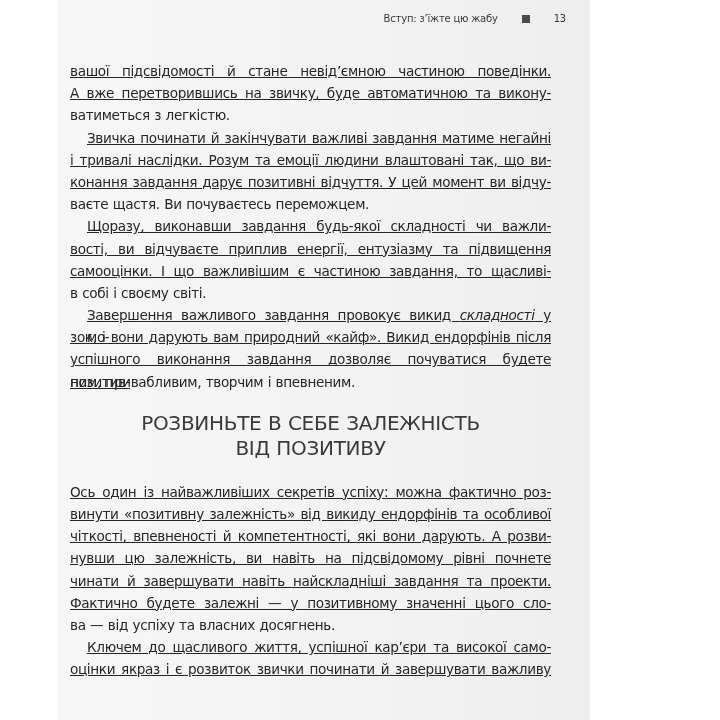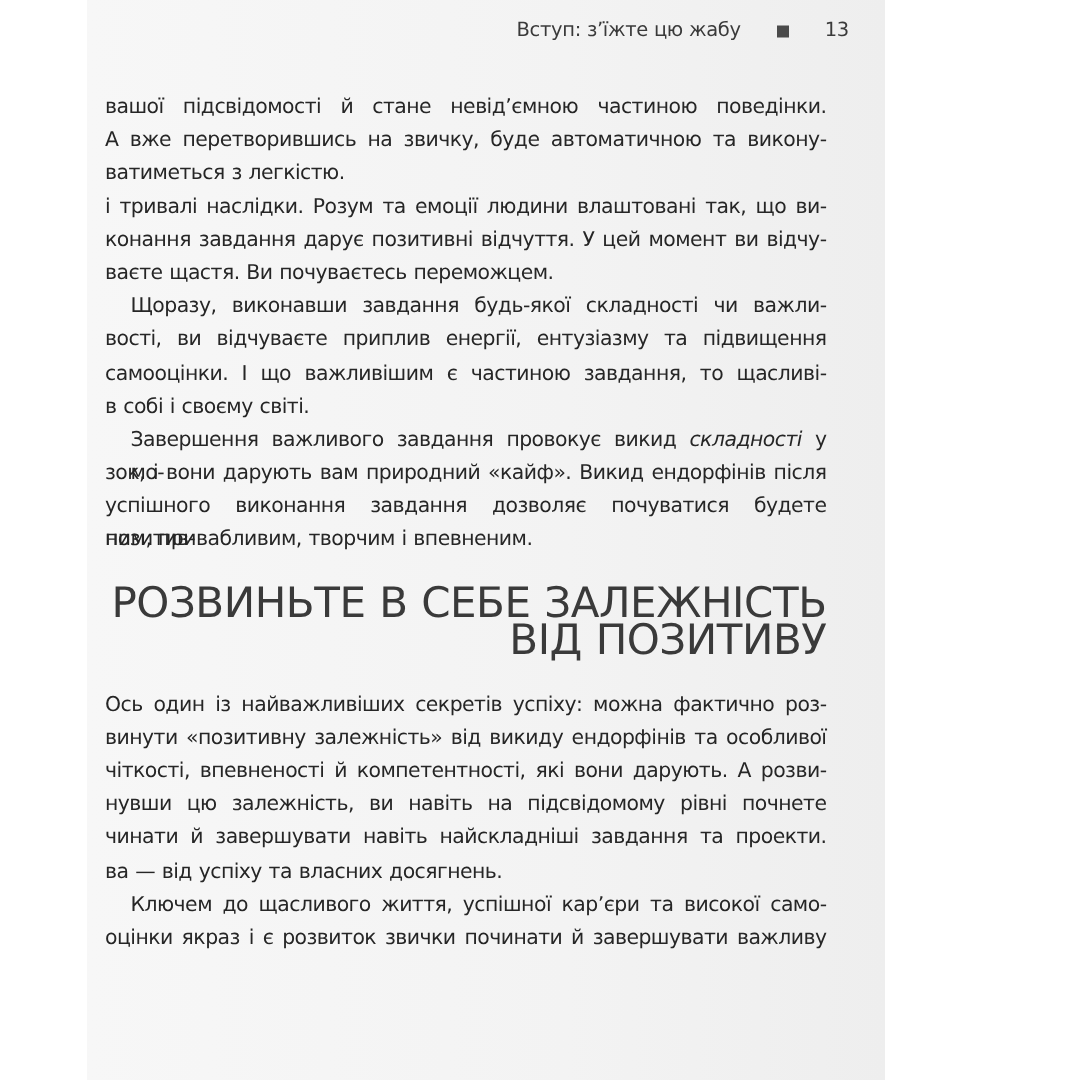--- a/index.html
+++ b/index.html
@@ -11,51 +11,51 @@
     .page {
       position: absolute;
       left: 58px; top: 0;
       width: 532px; height: 720px;
       background: linear-gradient(90deg, #f7f7f7 0%, #f3f3f3 60%, #eeeeee 100%);
     }
     .running-head {
       position: absolute;
       top: 13px; right: 24px;
       font-family: "DejaVu Sans", sans-serif;
-      font-size: 13px;
+      font-size: 10px;
       color: #3a3a3a;
       display: flex; align-items: center; gap: 24px;
       letter-spacing: -0.2px;
     }
     .running-head .sq {
       display: inline-block; width: 8px; height: 8px; background: #4a4a4a;
     }
     .text-block {
       position: absolute;
       left: 12px; top: 60px; width: 481px;
       font-family: "DejaVu Sans", sans-serif;
       font-size: 13.6px;
       line-height: 22.2px;
       color: #262626;
       text-align: justify;
       letter-spacing: -0.35px;
       word-spacing: 0.5px;
     }
     .line { white-space: nowrap; display: block; height: 22.2px; }
-    .line.justify { text-align-last: justify; text-align: justify; white-space: normal; }
+    .line.justify { text-align-last: justify; text-align: justify; white-space: normal; text-decoration: underline; }
     .indent { padding-left: 17px; }
     .heading {
       font-family: "DejaVu Sans", sans-serif;
-      font-size: 28px;
+      font-size: 20px;
       line-height: 25px;
       color: #3a3a3a;
       font-weight: normal;
       letter-spacing: -0.3px;
       margin: 18px 0 20px 0;
-      text-align: right;
+      text-align: center;
     }
     em { font-style: italic; }
   </style>
 </head>
 <body>
 
 <div class="page">
   <div class="running-head">
     <span>Вступ: з’їжте цю жабу</span>
     <span class="sq"></span>
@@ -64,20 +64,21 @@
 
   <div class="text-block">
 
     <div>
       <span class="line justify">вашої підсвідомості й стане невід’ємною частиною поведінки.</span>
       <span class="line justify">А вже перетворившись на звичку, буде автоматичною та викону-</span>
       <span class="line">ватиметься з легкістю.</span>
     </div>
 
     <div>
+      <span class="line justify indent">Звичка починати й закінчувати важливі завдання матиме негайні</span>
       <span class="line justify">і тривалі наслідки. Розум та емоції людини влаштовані так, що ви-</span>
       <span class="line justify">конання завдання дарує позитивні відчуття. У цей момент ви відчу-</span>
       <span class="line">ваєте щастя. Ви почуваєтесь переможцем.</span>
     </div>
 
     <div>
       <span class="line justify indent">Щоразу, виконавши завдання будь-якої складності чи важли-</span>
       <span class="line justify">вості, ви відчуваєте приплив енергії, ентузіазму та підвищення</span>
       <span class="line justify">самооцінки. І що важливішим є частиною завдання, то щасливі-</span>
       <span class="line">в собі і своєму світі.</span>
@@ -94,20 +95,21 @@
       <span style="display:block">РОЗВИНЬТЕ В СЕБЕ ЗАЛЕЖНІСТЬ</span>
       <span style="display:block">ВІД ПОЗИТИВУ</span>
     </h2>
 
     <div>
       <span class="line justify">Ось один із найважливіших секретів успіху: можна фактично роз-</span>
       <span class="line justify">винути «позитивну залежність» від викиду ендорфінів та особливої</span>
       <span class="line justify">чіткості, впевненості й компетентності, які вони дарують. А розви-</span>
       <span class="line justify">нувши цю залежність, ви навіть на підсвідомому рівні почнете</span>
       <span class="line justify">чинати й завершувати навіть найскладніші завдання та проекти.</span>
+      <span class="line justify">Фактично будете залежні — у позитивному значенні цього сло-</span>
       <span class="line">ва — від успіху та власних досягнень.</span>
     </div>
 
     <div>
       <span class="line justify indent">Ключем до щасливого життя, успішної кар’єри та високої само-</span>
       <span class="line justify">оцінки якраз і є розвиток звички починати й завершувати важливу</span>
 
     </div>
   </div>
 </div>

